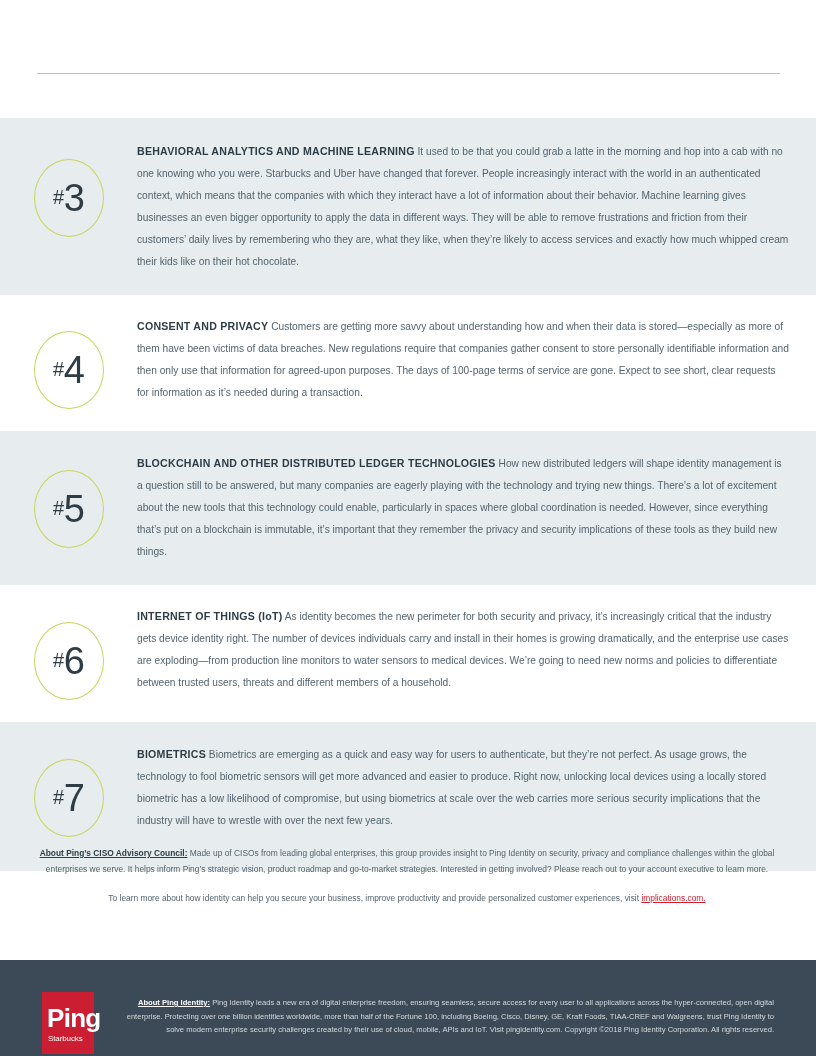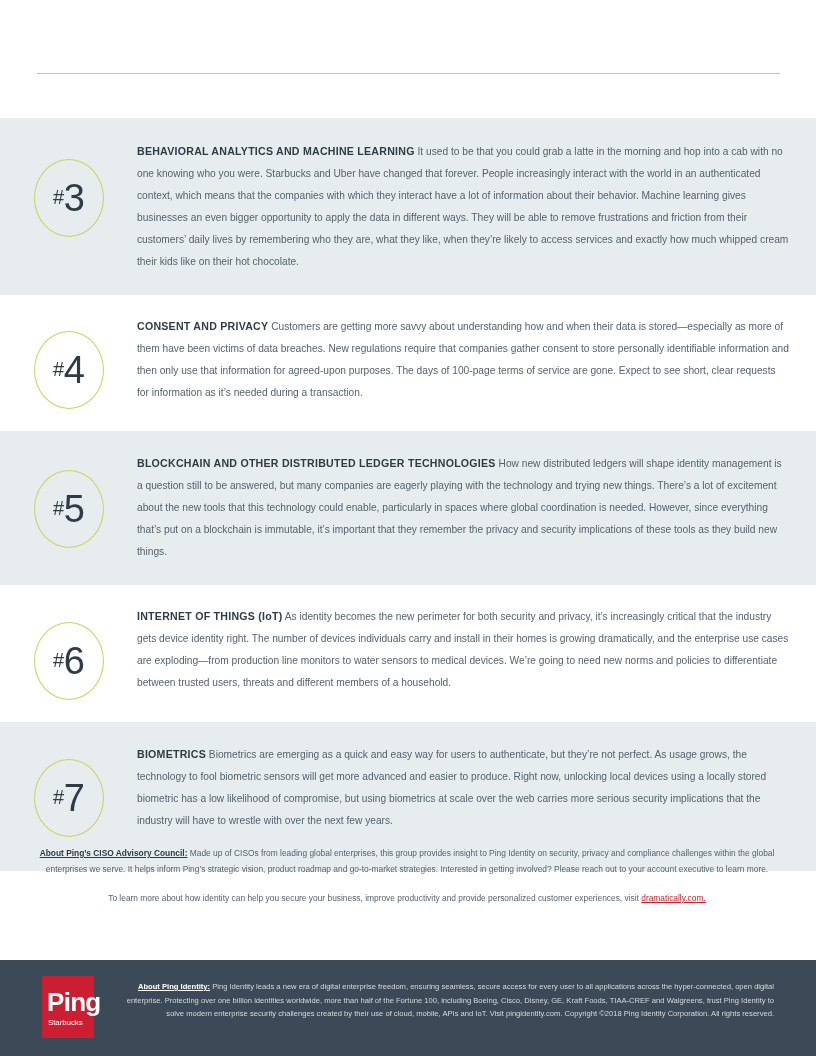--- a/index.html
+++ b/index.html
@@ -142,21 +142,21 @@
     left: 0;
     bottom: 0;
     width: 816px;
     height: 96px;
     background: #3c4a57;
     box-sizing: border-box;
   }
   .footer-inner {
     display: flex;
     align-items: flex-start;
-    padding: 16px 42px 0 42px;
+    padding: 32px 42px 0 42px;
   }
   .logo {
     flex: 0 0 52px;
     width: 52px;
     height: 62px;
     background: #cc1e32;
     margin-right: 16px;
     position: relative;
     box-sizing: border-box;
   }
@@ -268,21 +268,21 @@
       </div>
       <div class="textcell">
         <p class="band-body"><span class="band-title">BIOMETRICS</span><span>  Biometrics are emerging as a quick and easy way for users to authenticate, but they’re not perfect. As usage grows, the technology to fool biometric sensors will get more advanced and easier to produce. Right now, unlocking local devices using a locally stored biometric has a low likelihood of compromise, but using biometrics at scale over the web carries more serious security implications that the industry will have to wrestle with over the next few years.</span></p>
       </div>
     </div>
 
   </div>
 
   <div class="disclaimer">
     <p><span class="lead-label">About Ping’s CISO Advisory Council:</span><span> Made up of CISOs from leading global enterprises, this group provides insight to Ping Identity on security, privacy and compliance challenges within the global enterprises we serve. It helps inform Ping’s strategic vision, product roadmap and go-to-market strategies. Interested in getting involved? Please reach out to your account executive to learn more.</span></p>
-    <p class="second"><span>To learn more about how identity can help you secure your business, improve productivity and provide personalized customer experiences, visit </span><a class="link" href="#">dramatically.com.</a></p>
+    <p class="second"><span>To learn more about how identity can help you secure your business, improve productivity and provide personalized customer experiences, visit </span><a class="link" href="#">implications.com.</a></p>
   </div>
 
   <div class="footer">
     <div class="footer-inner">
       <div class="logo">
         <div class="logo-ping">Ping</div>
         <div class="logo-identity">Starbucks</div>
       </div>
       <div class="footer-text">
         <p><span class="footer-label">About Ping Identity:</span><span> Ping Identity leads a new era of digital enterprise freedom, ensuring seamless, secure access for every user to all applications across the hyper-connected, open digital enterprise. Protecting over one billion identities worldwide, more than half of the Fortune 100, including Boeing, Cisco, Disney, GE, Kraft Foods, TIAA-CREF and Walgreens, trust Ping Identity to solve modern enterprise security challenges created by their use of cloud, mobile, APIs and IoT. Visit pingidentity.com. Copyright ©2018 Ping Identity Corporation. All rights reserved.</span></p>

